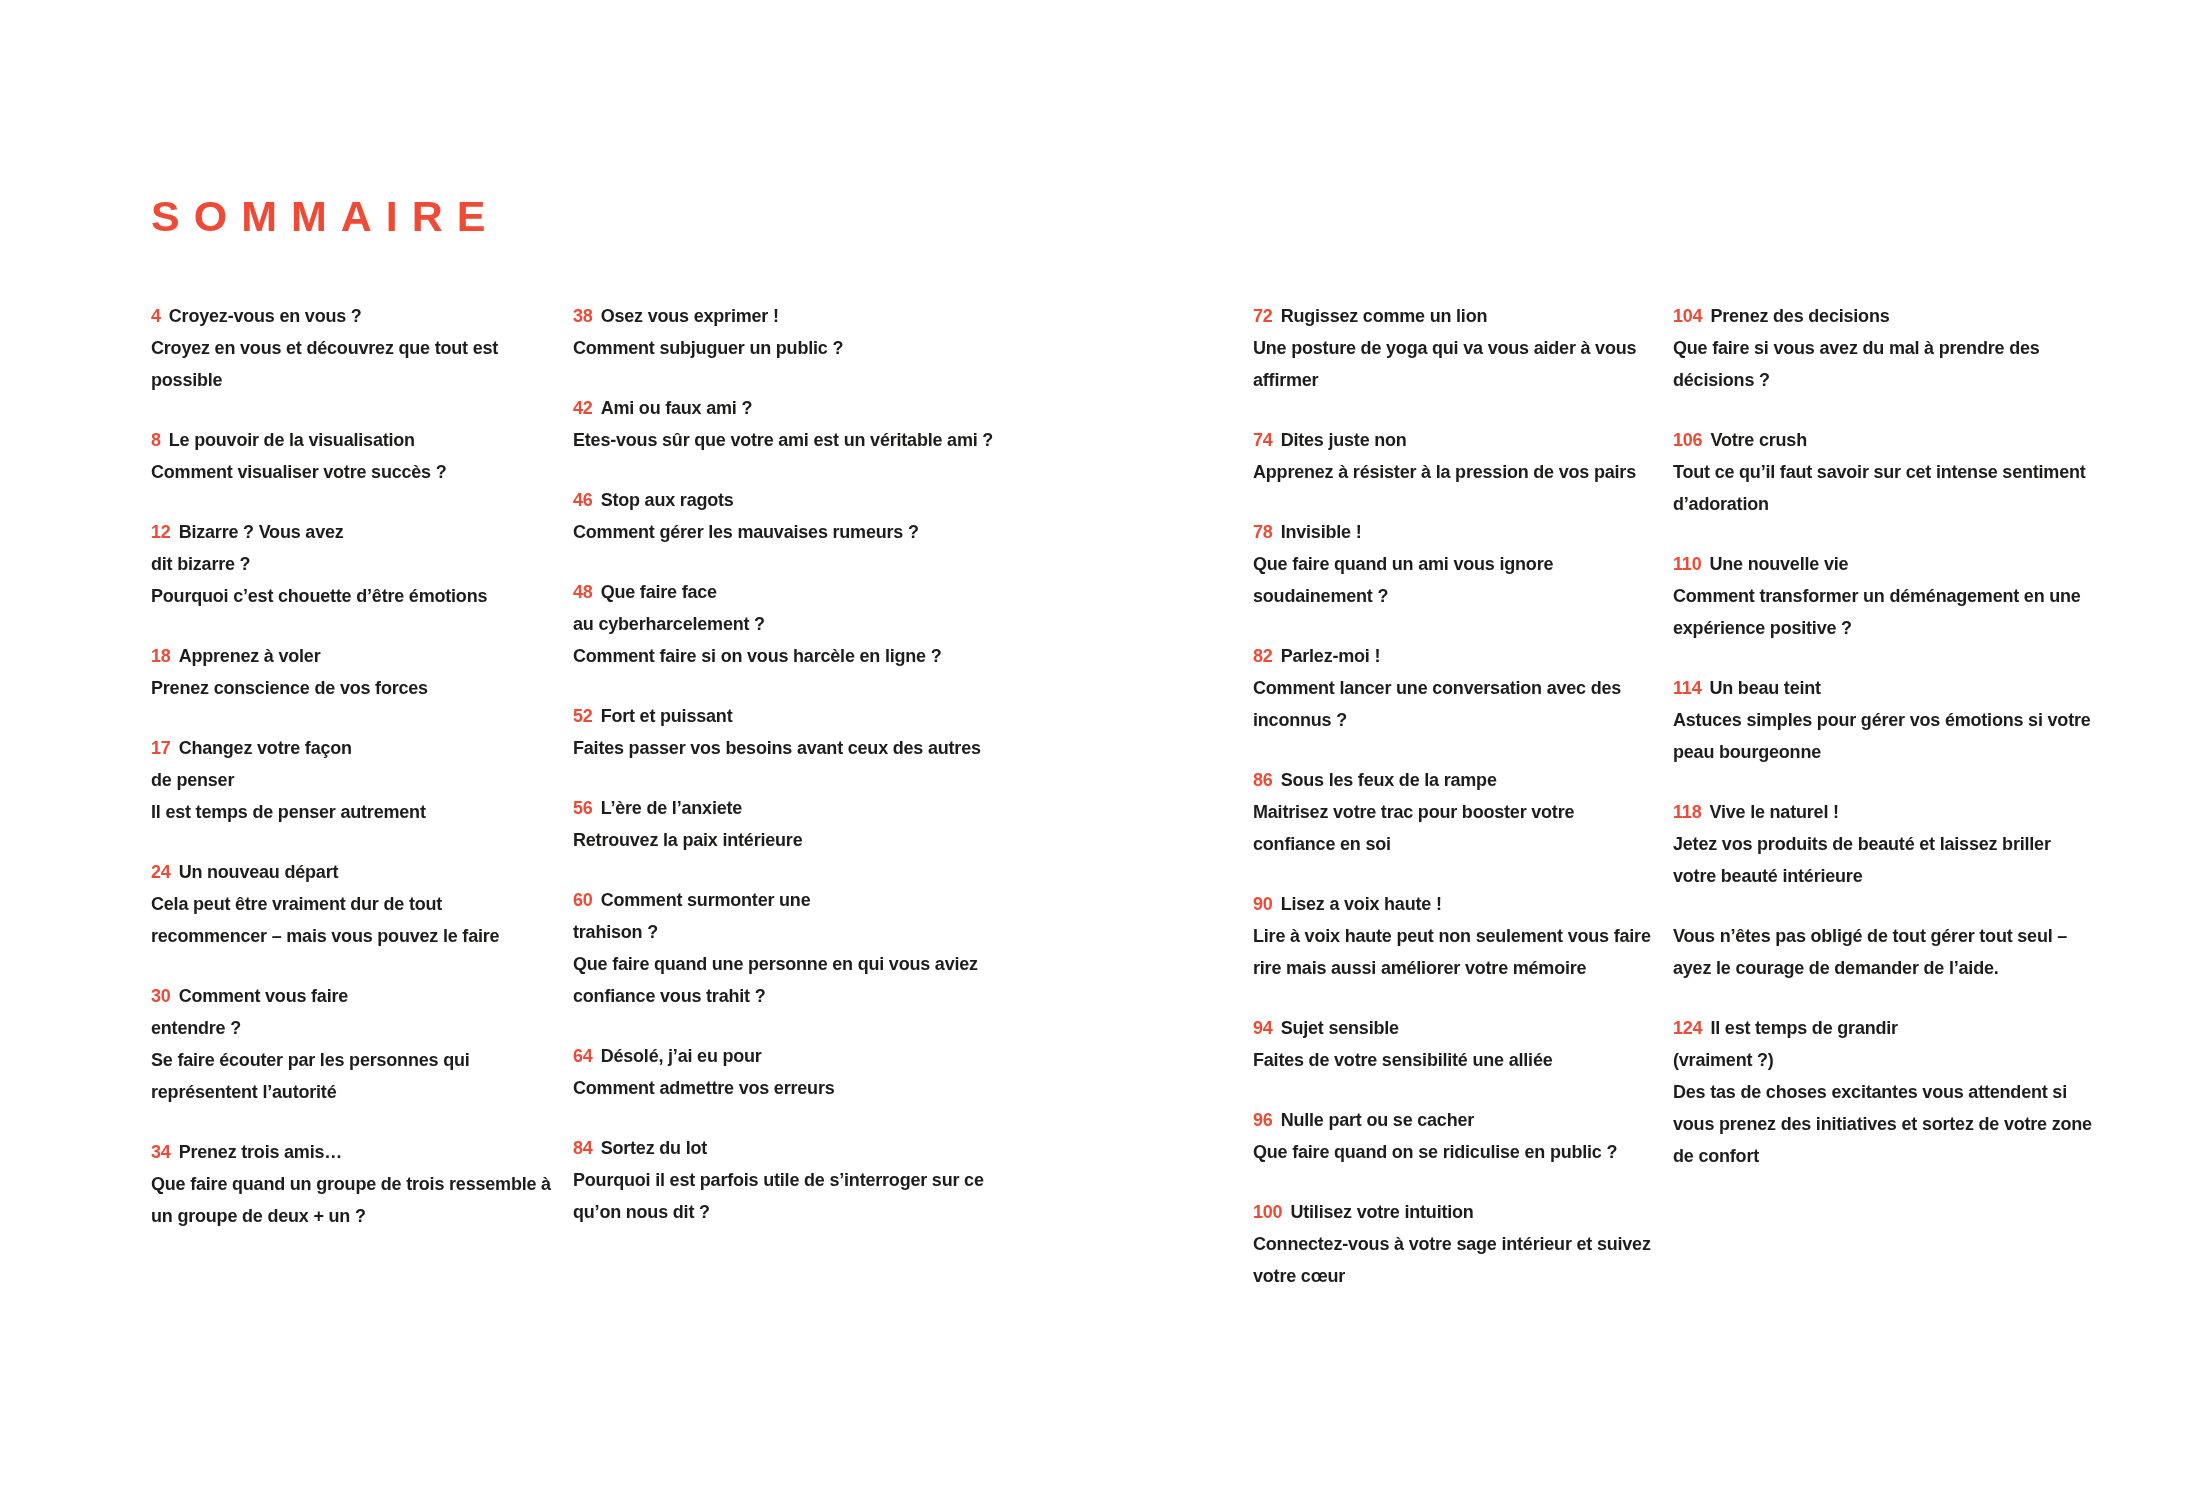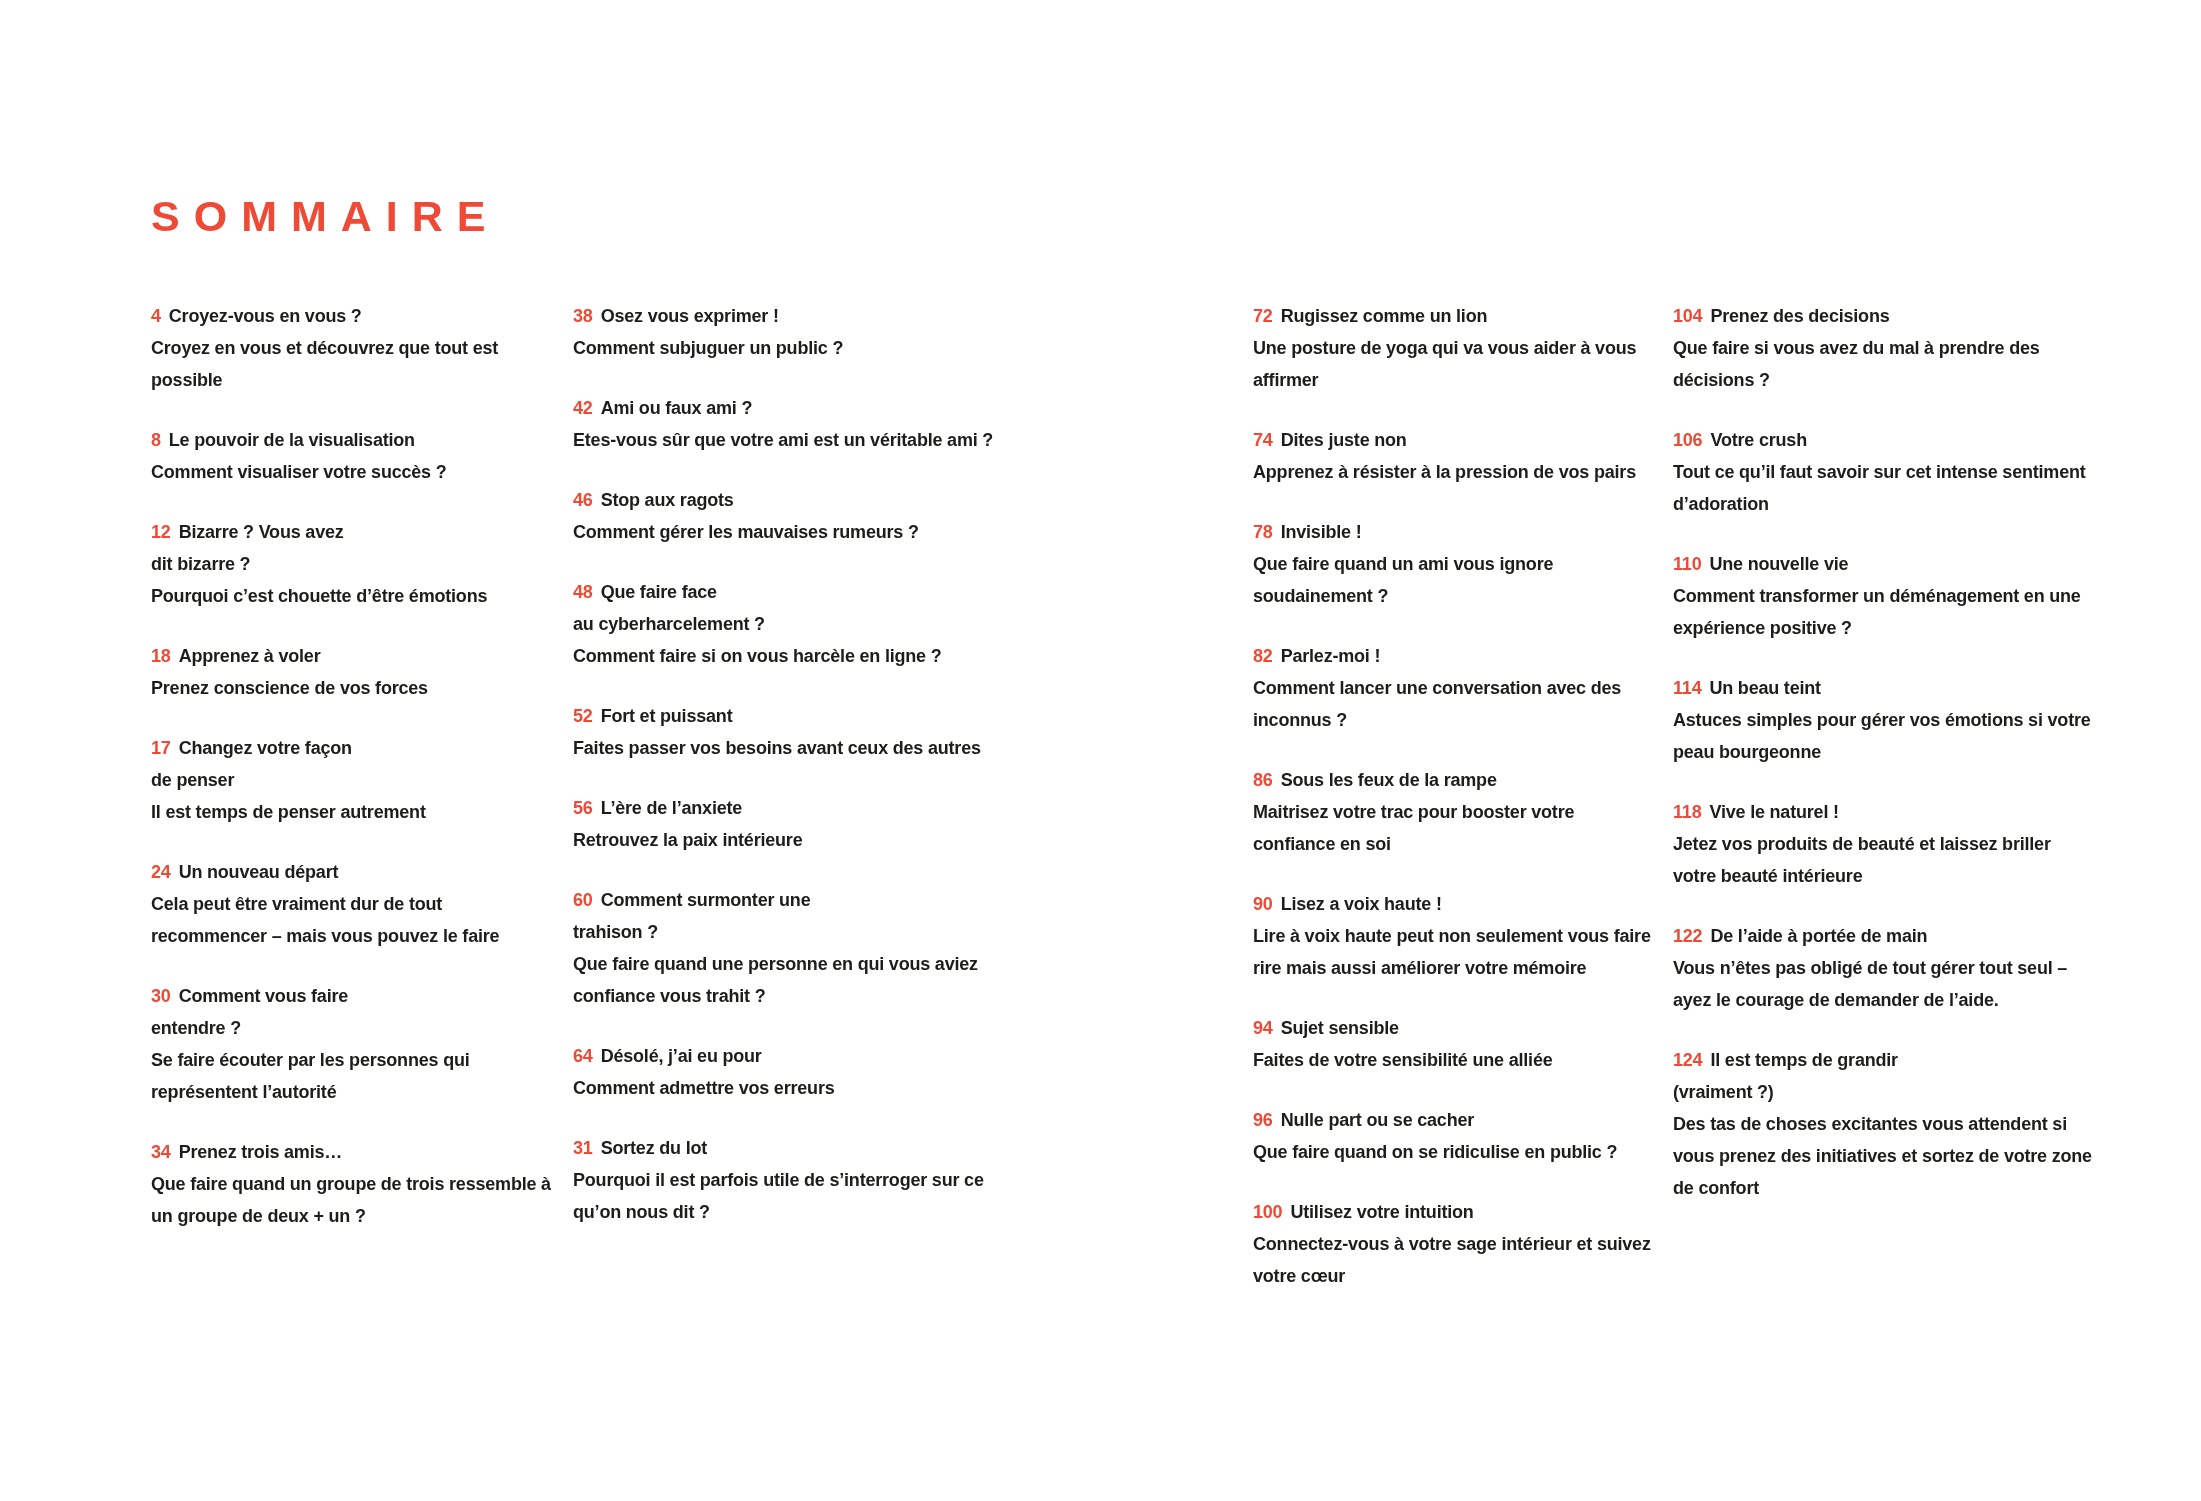--- a/index.html
+++ b/index.html
@@ -126,21 +126,21 @@
       <div class="entry">
         <div class="entry-title"><span class="entry-num">60</span><span class="entry-heading">Comment surmonter une
 trahison&nbsp;?</span></div>
         <div class="entry-desc">Que faire quand une personne en qui vous aviez confiance vous trahit&nbsp;?</div>
       </div>
       <div class="entry">
         <div class="entry-title"><span class="entry-num">64</span><span class="entry-heading">Désolé, j’ai eu pour</span></div>
         <div class="entry-desc">Comment admettre vos erreurs</div>
       </div>
       <div class="entry">
-        <div class="entry-title"><span class="entry-num">31</span><span class="entry-heading">Sortez du lot</span></div>
+        <div class="entry-title"><span class="entry-num">84</span><span class="entry-heading">Sortez du lot</span></div>
         <div class="entry-desc">Pourquoi il est parfois utile de s’interroger sur ce qu’on nous dit&nbsp;?</div>
       </div>
     </div>
     <div class="column">
       <div class="entry">
         <div class="entry-title"><span class="entry-num">72</span><span class="entry-heading">Rugissez comme un lion</span></div>
         <div class="entry-desc">Une posture de yoga qui va vous aider à vous affirmer</div>
       </div>
       <div class="entry">
         <div class="entry-title"><span class="entry-num">74</span><span class="entry-heading">Dites juste non</span></div>
@@ -190,21 +190,20 @@
       </div>
       <div class="entry">
         <div class="entry-title"><span class="entry-num">114</span><span class="entry-heading">Un beau teint</span></div>
         <div class="entry-desc">Astuces simples pour gérer vos émotions si votre peau bourgeonne</div>
       </div>
       <div class="entry">
         <div class="entry-title"><span class="entry-num">118</span><span class="entry-heading">Vive le naturel&nbsp;!</span></div>
         <div class="entry-desc">Jetez vos produits de beauté et laissez briller votre beauté intérieure</div>
       </div>
       <div class="entry">
-        <div class="entry-title"><span class="entry-num">122</span><span class="entry-heading">De l’aide à portée de main</span></div>
         <div class="entry-desc">Vous n’êtes pas obligé de tout gérer tout seul – ayez le courage de demander de l’aide.</div>
       </div>
       <div class="entry">
         <div class="entry-title"><span class="entry-num">124</span><span class="entry-heading">Il est temps de grandir
 (vraiment&nbsp;?)</span></div>
         <div class="entry-desc">Des tas de choses excitantes vous attendent si vous prenez des initiatives et sortez de votre zone de confort</div>
       </div>
     </div>
   </div>
 

